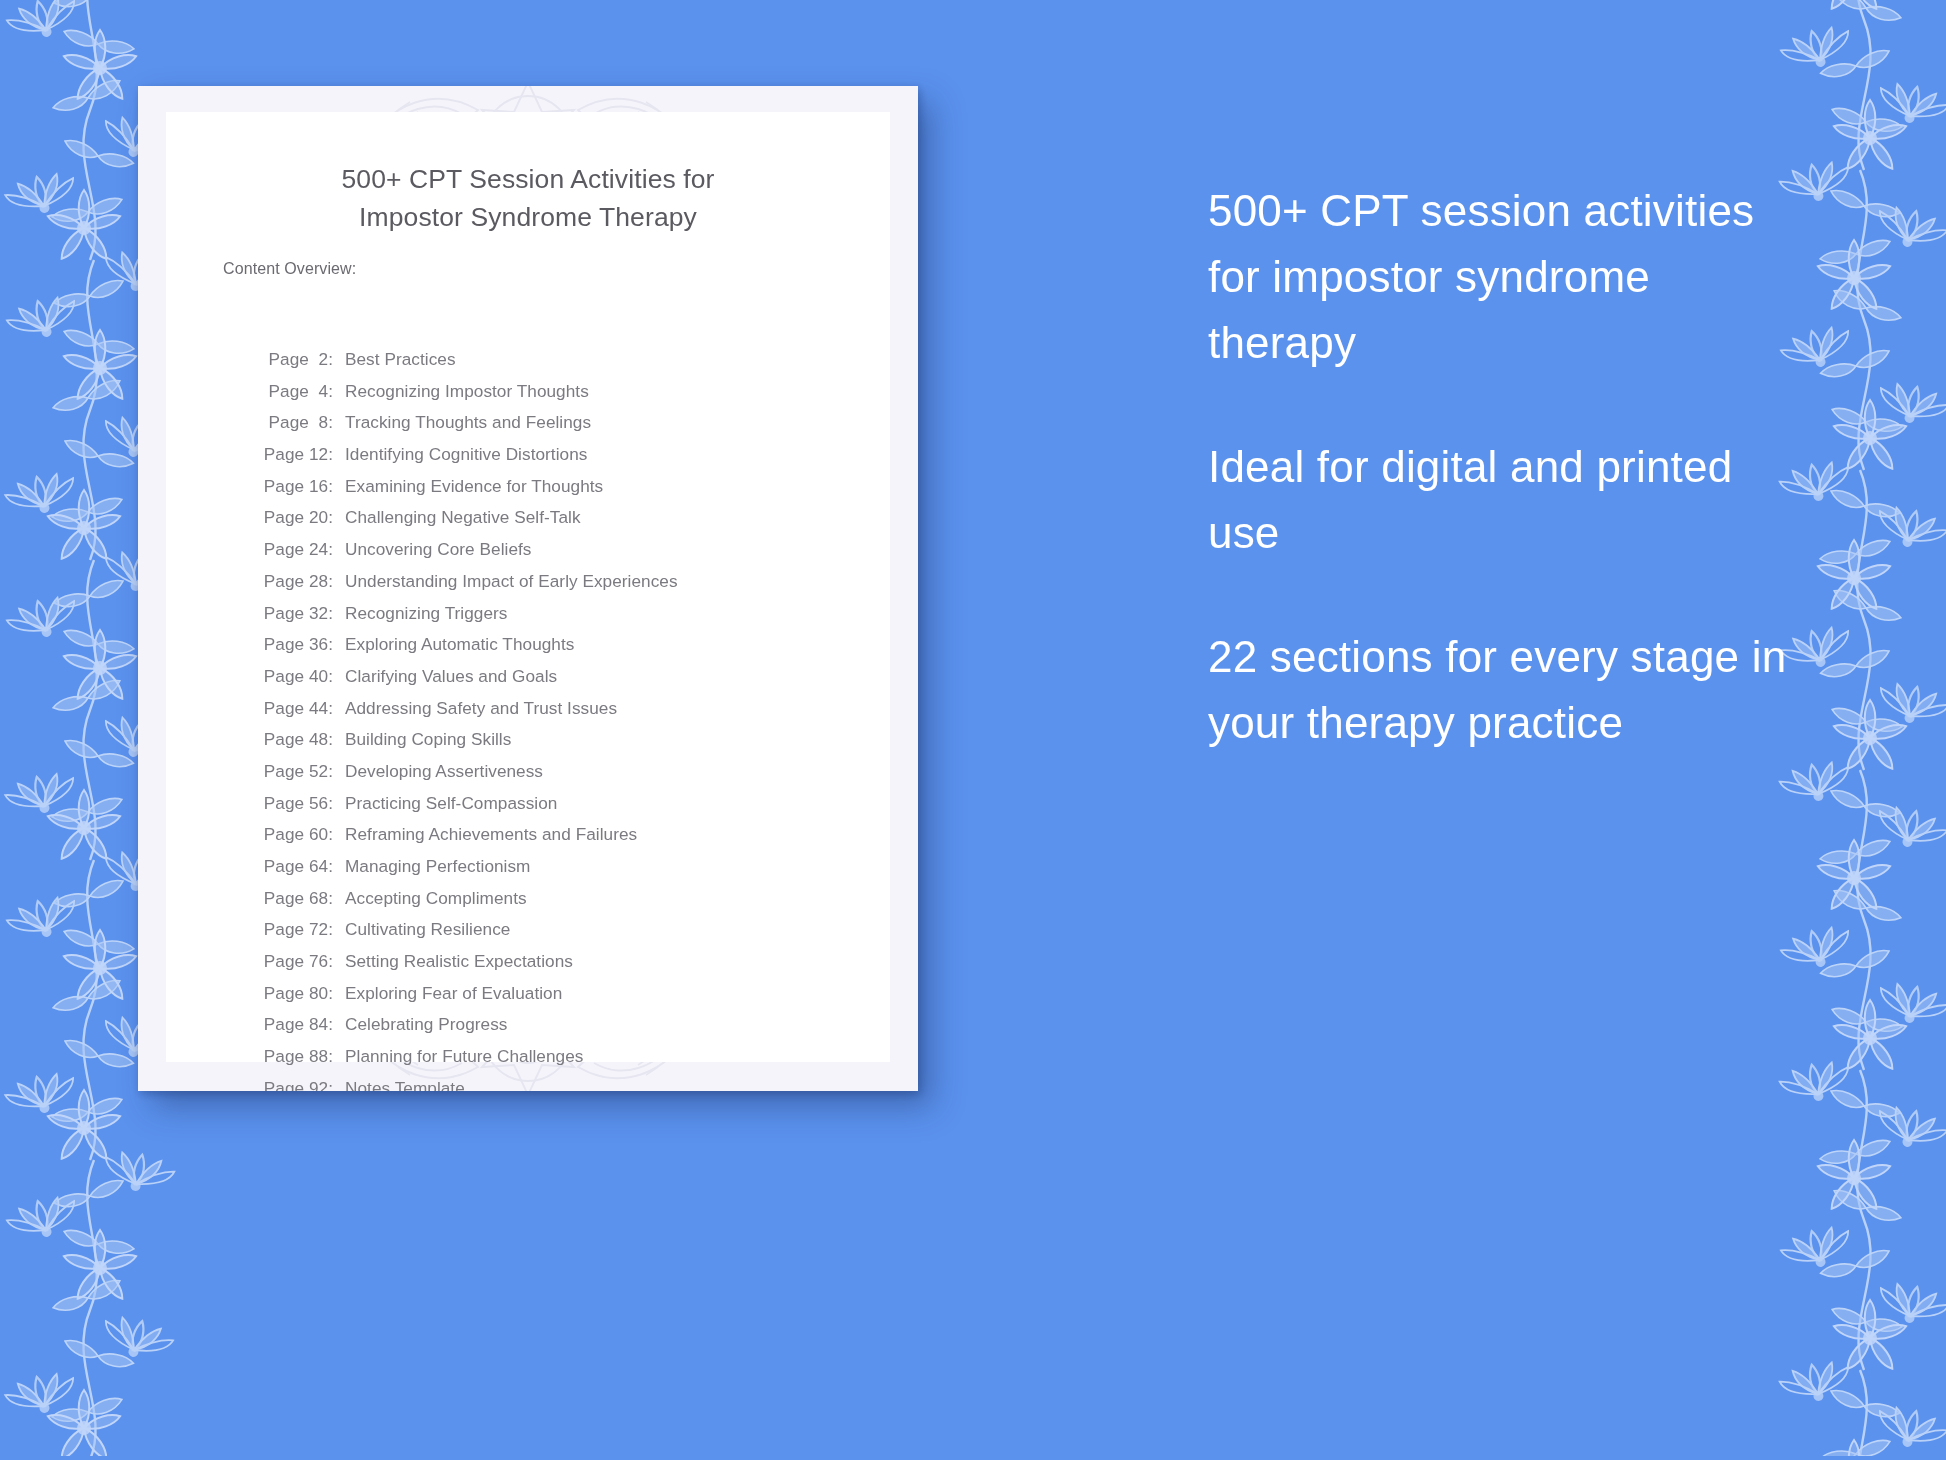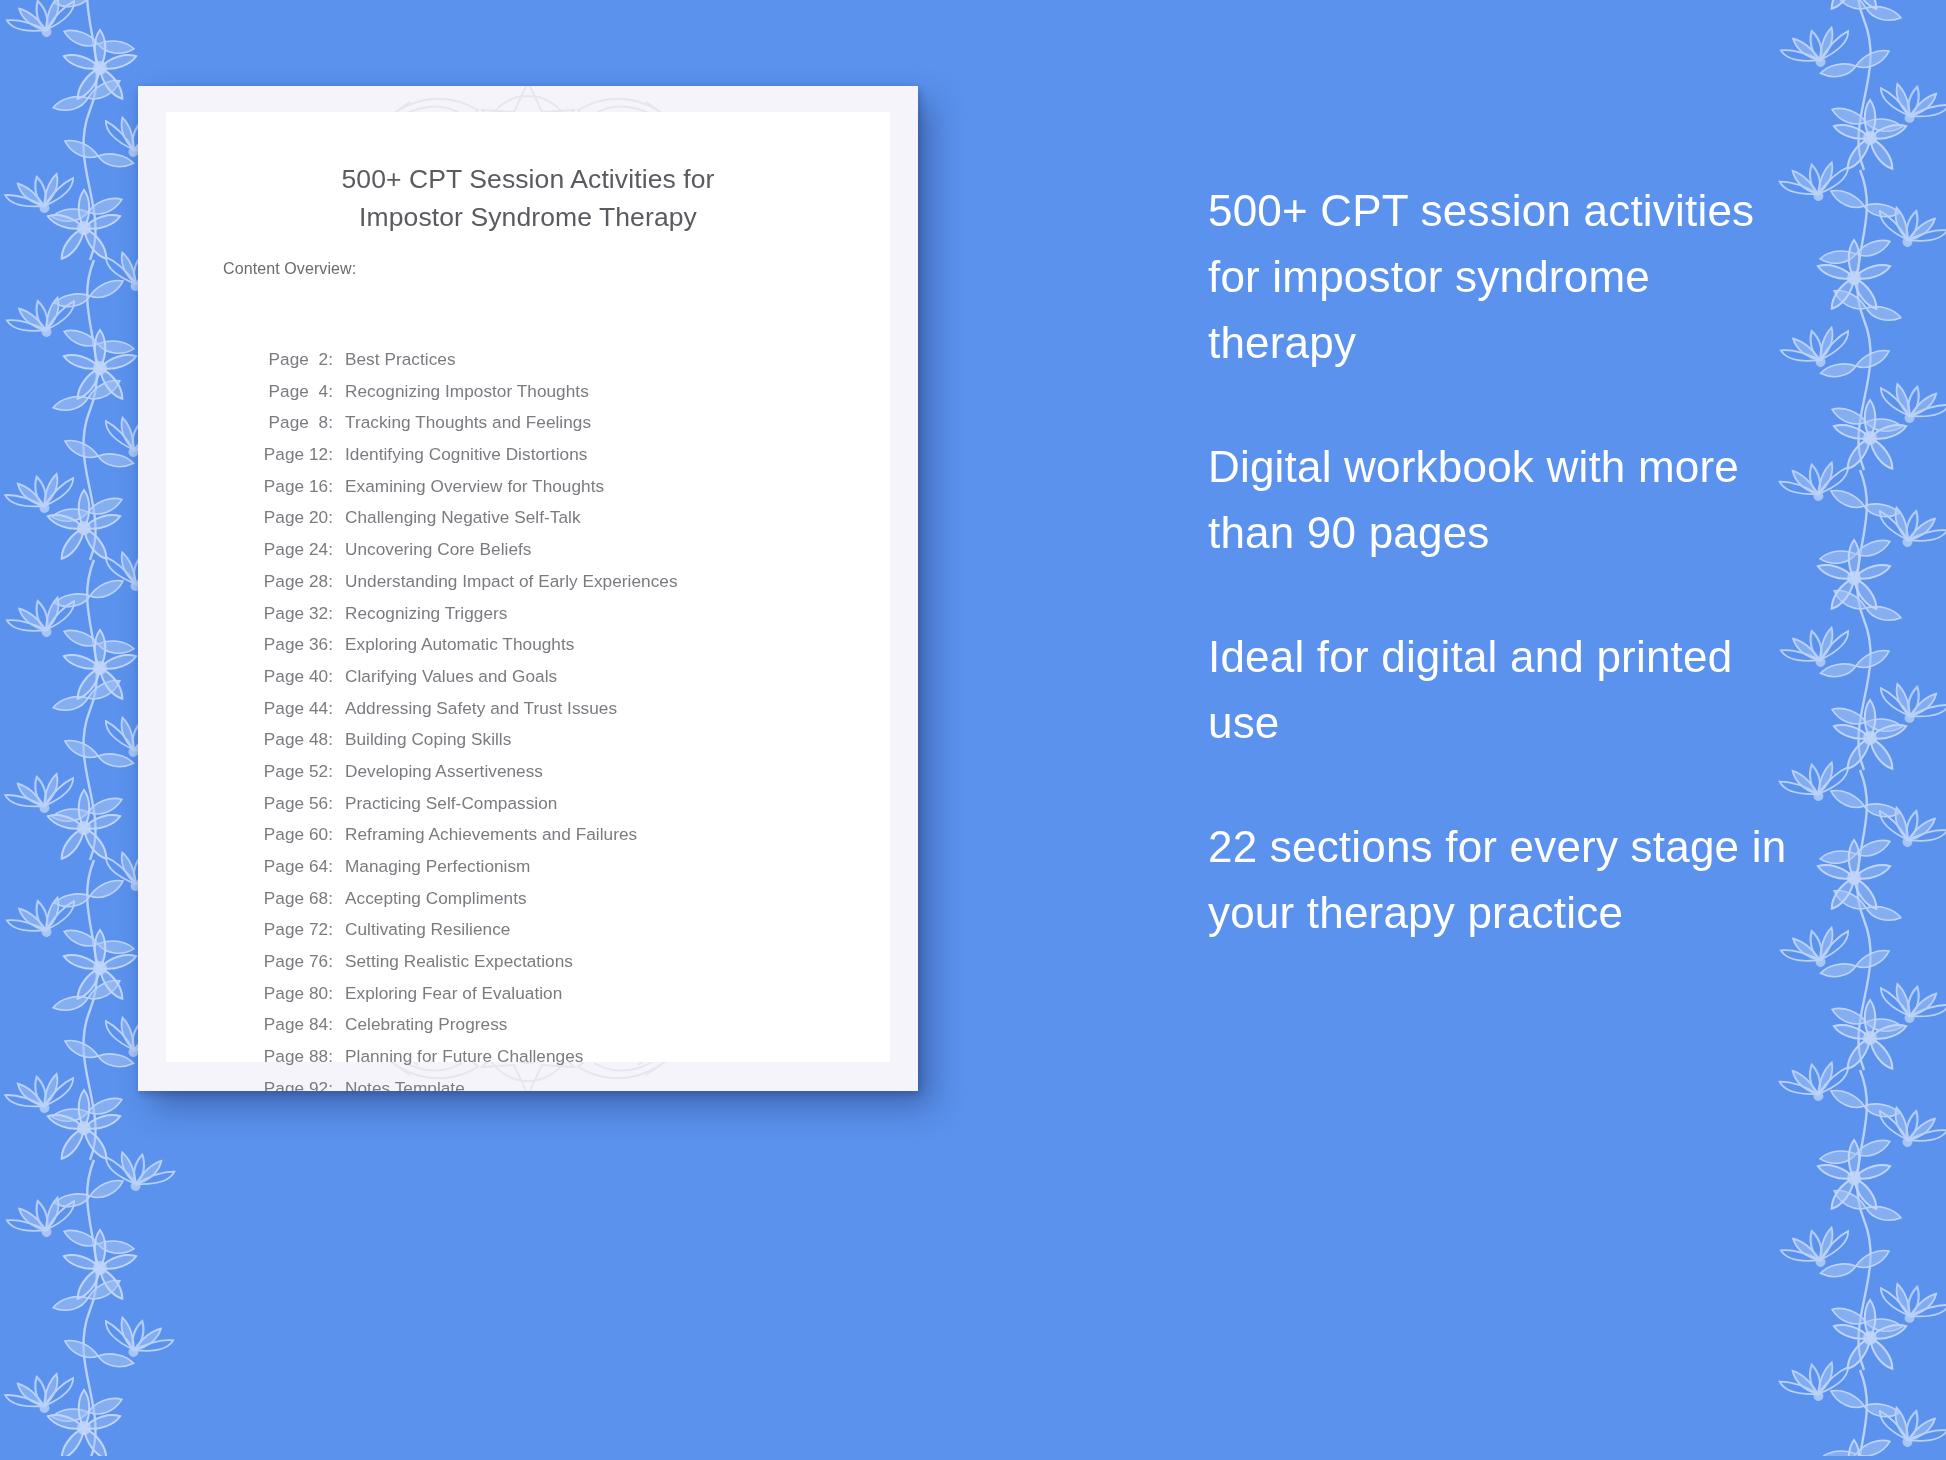--- a/index.html
+++ b/index.html
@@ -282,21 +282,21 @@
           <div class="toc-row">
             <span class="toc-page">Page  8:</span>
             <span class="toc-title">Tracking Thoughts and Feelings</span>
           </div>
           <div class="toc-row">
             <span class="toc-page">Page 12:</span>
             <span class="toc-title">Identifying Cognitive Distortions</span>
           </div>
           <div class="toc-row">
             <span class="toc-page">Page 16:</span>
-            <span class="toc-title">Examining Overview for Thoughts</span>
+            <span class="toc-title">Examining Evidence for Thoughts</span>
           </div>
           <div class="toc-row">
             <span class="toc-page">Page 20:</span>
             <span class="toc-title">Challenging Negative Self-Talk</span>
           </div>
           <div class="toc-row">
             <span class="toc-page">Page 24:</span>
             <span class="toc-title">Uncovering Core Beliefs</span>
           </div>
           <div class="toc-row">
@@ -366,18 +366,17 @@
           <div class="toc-row">
             <span class="toc-page">Page 92:</span>
             <span class="toc-title">Notes Template</span>
           </div>
         </div>
     </div>
   </div>
 
   <div id="marketing">
       <div class="marketing-block">500+ CPT session activities for impostor syndrome therapy</div>
-      <div class="marketing-block">Digital workbook with more than 90 pages</div>
       <div class="marketing-block">Ideal for digital and printed use</div>
       <div class="marketing-block">22 sections for every stage in your therapy practice</div>
     </div>
 
 </div>
 
 </body></html>

